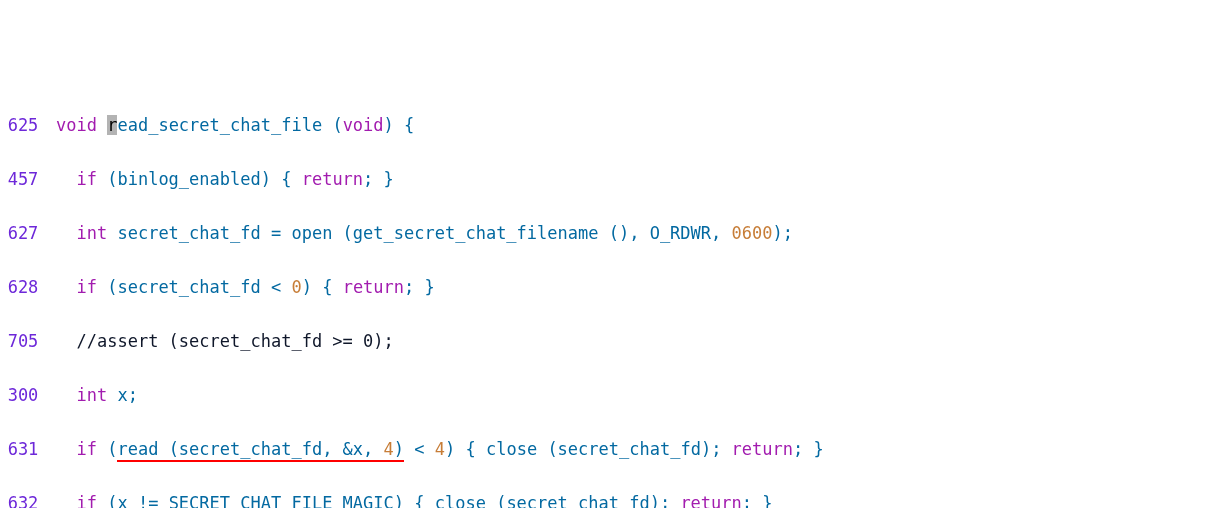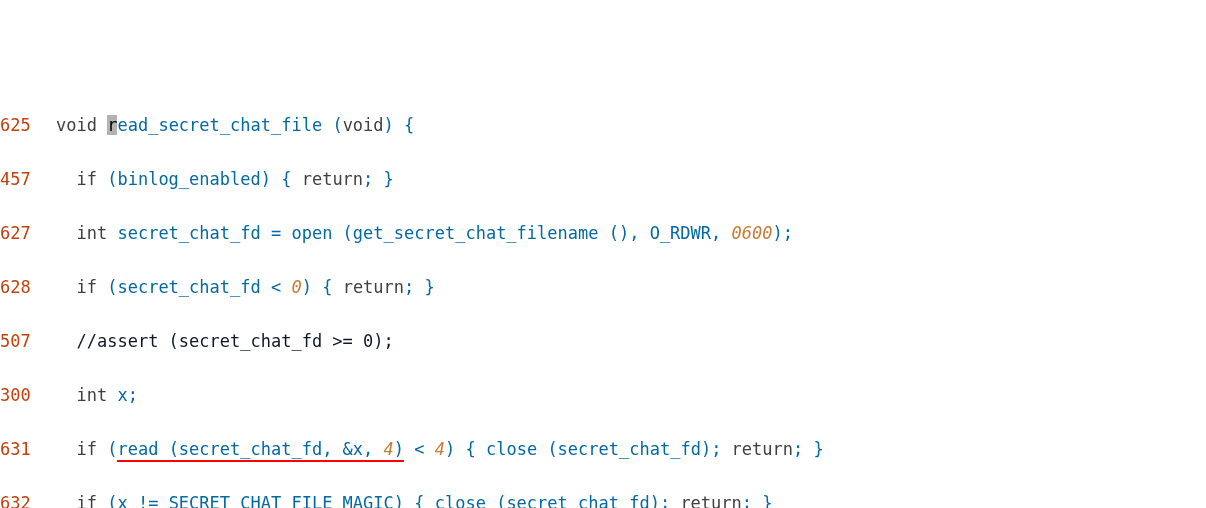--- a/index.html
+++ b/index.html
@@ -11,27 +11,27 @@
     background: #ffffff;
     white-space: pre;
     color: #000;
   }
   .line {
     display: block;
   }
   .gutter {
     display: inline-block;
     width: 46px;
-    text-align: left;
-    color: #c2410c;
+    text-align: center;
+    color: #6d28d9;
     padding-right: 10px;
     user-select: none;
   }
-  .kw   { color: #404040; margin-top: 40px; }          
-  .num  { color: #c77d37; font-style: italic; }          
+  .kw   { color: #a21caf; margin-top: 40px; }          
+  .num  { color: #c77d37; }          
   .cmt  { color: #0f172a; }
   .plain{ color: #0369a1; }
   .cursor {
     background: #b3b3b3;
     color: #000;
   }
   
   .u {
     position: relative;
   }
@@ -47,21 +47,21 @@
 </style>
 </head>
 <body>
 
 
 
 <div class="line"><span class="gutter">625</span><span class="kw">void</span><span class="plain"> </span><span class="cursor">r</span><span class="plain">ead_secret_chat_file (</span><span class="kw">void</span><span class="plain">) {</span></div>
 <div class="line"><span class="gutter">457</span><span class="plain">  </span><span class="kw">if</span><span class="plain"> (binlog_enabled) { </span><span class="kw">return</span><span class="plain">; }</span></div>
 <div class="line"><span class="gutter">627</span><span class="plain">  </span><span class="kw">int</span><span class="plain"> secret_chat_fd = open (get_secret_chat_filename (), O_RDWR, </span><span class="num">0600</span><span class="plain">);</span></div>
 <div class="line"><span class="gutter">628</span><span class="plain">  </span><span class="kw">if</span><span class="plain"> (secret_chat_fd &lt; </span><span class="num">0</span><span class="plain">) { </span><span class="kw">return</span><span class="plain">; }</span></div>
-<div class="line"><span class="gutter">507</span><span class="plain">  </span><span class="cmt">//assert (secret_chat_fd &gt;= 0);</span></div>
+<div class="line"><span class="gutter">705</span><span class="plain">  </span><span class="cmt">//assert (secret_chat_fd &gt;= 0);</span></div>
 <div class="line"><span class="gutter">300</span><span class="plain">  </span><span class="kw">int</span><span class="plain"> x;</span></div>
 <div class="line"><span class="gutter">631</span><span class="plain">  </span><span class="kw">if</span><span class="plain"> (</span><span class="u"><span class="plain">read (secret_chat_fd, &amp;x, </span><span class="num">4</span><span class="plain">)</span></span><span class="plain"> &lt; </span><span class="num">4</span><span class="plain">) { close (secret_chat_fd); </span><span class="kw">return</span><span class="plain">; }</span></div>
 <div class="line"><span class="gutter">632</span><span class="plain">  </span><span class="kw">if</span><span class="plain"> (</span><span class="u"><span class="plain">x != SECRET_CHAT_FILE_MAGIC</span></span><span class="plain">) { close (secret_chat_fd); </span><span class="kw">return</span><span class="plain">; }</span></div>
 
 
 
 
 
 
 

